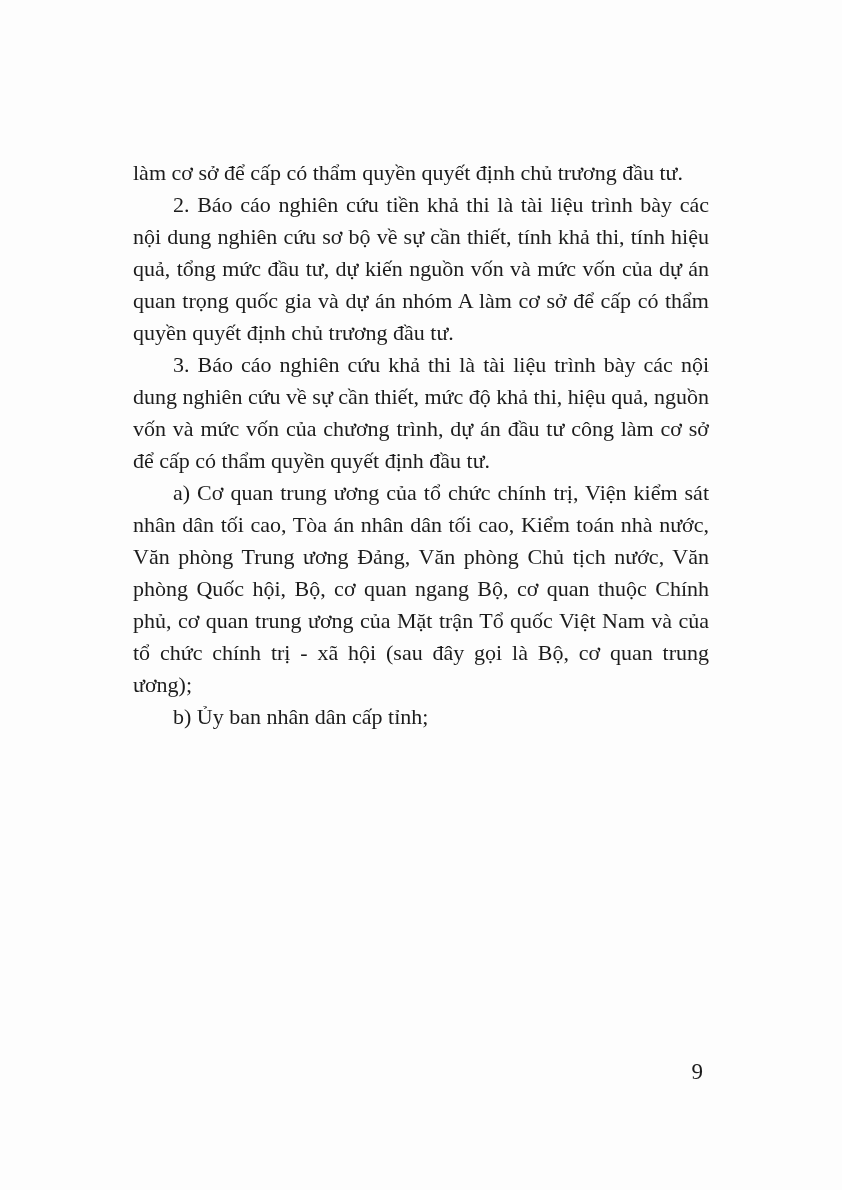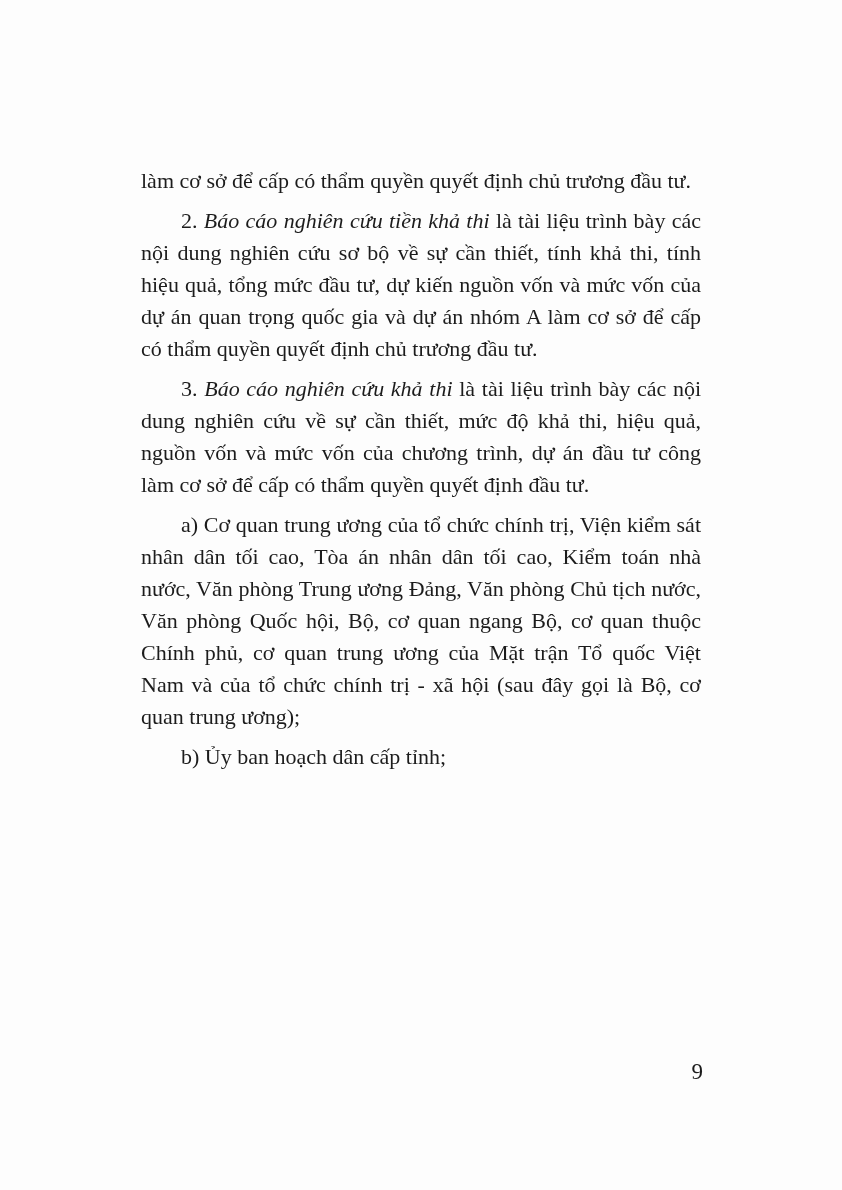--- a/index.html
+++ b/index.html
@@ -22,28 +22,27 @@
     position: absolute;
     left: 133px;
     top: 157px;
     width: 576px;
     font-size: 22px;
     line-height: 32px;
     color: #1c1c1c;
     text-align: justify;
   }
   .text-block p {
-    margin: 8px;
+    margin: 0;
     padding: 0;
   }
   .text-block p.indent {
     text-indent: 40px;
   }
   .text-block .run-italic {
-    font-style: italic;
   }
   .page-number {
     position: absolute;
     left: 133px;
     top: 1056px;
     width: 570px;
     text-align: right;
     font-size: 23px;
     line-height: 32px;
     color: #1c1c1c;
@@ -51,16 +50,16 @@
 </style>
 </head>
 <body>
 
 <div class="page">
   <div class="text-block" id="text-block">
       <p><span>làm cơ sở để cấp có thẩm quyền quyết định chủ trương đầu tư.</span></p>
       <p class="indent"><span>2. </span><span class="run-italic">Báo cáo nghiên cứu tiền khả thi</span><span> là tài liệu trình bày các nội dung nghiên cứu sơ bộ về sự cần thiết, tính khả thi, tính hiệu quả, tổng mức đầu tư, dự kiến nguồn vốn và mức vốn của dự án quan trọng quốc gia và dự án nhóm A làm cơ sở để cấp có thẩm quyền quyết định chủ trương đầu tư.</span></p>
       <p class="indent"><span>3. </span><span class="run-italic">Báo cáo nghiên cứu khả thi</span><span> là tài liệu trình bày các nội dung nghiên cứu về sự cần thiết, mức độ khả thi, hiệu quả, nguồn vốn và mức vốn của chương trình, dự án đầu tư công làm cơ sở để cấp có thẩm quyền quyết định đầu tư.</span></p>
       <p class="indent"><span>a) Cơ quan trung ương của tổ chức chính trị, Viện kiểm sát nhân dân tối cao, Tòa án nhân dân tối cao, Kiểm toán nhà nước, Văn phòng Trung ương Đảng, Văn phòng Chủ tịch nước, Văn phòng Quốc hội, Bộ, cơ quan ngang Bộ, cơ quan thuộc Chính phủ, cơ quan trung ương của Mặt trận Tổ quốc Việt Nam và của tổ chức chính trị - xã hội (sau đây gọi là Bộ, cơ quan trung ương);</span></p>
-      <p class="indent"><span>b) Ủy ban hoạch dân cấp tỉnh;</span></p>
+      <p class="indent"><span>b) Ủy ban nhân dân cấp tỉnh;</span></p>
     </div>
   <div class="page-number">9</div>
 </div>
 
 </body></html>

